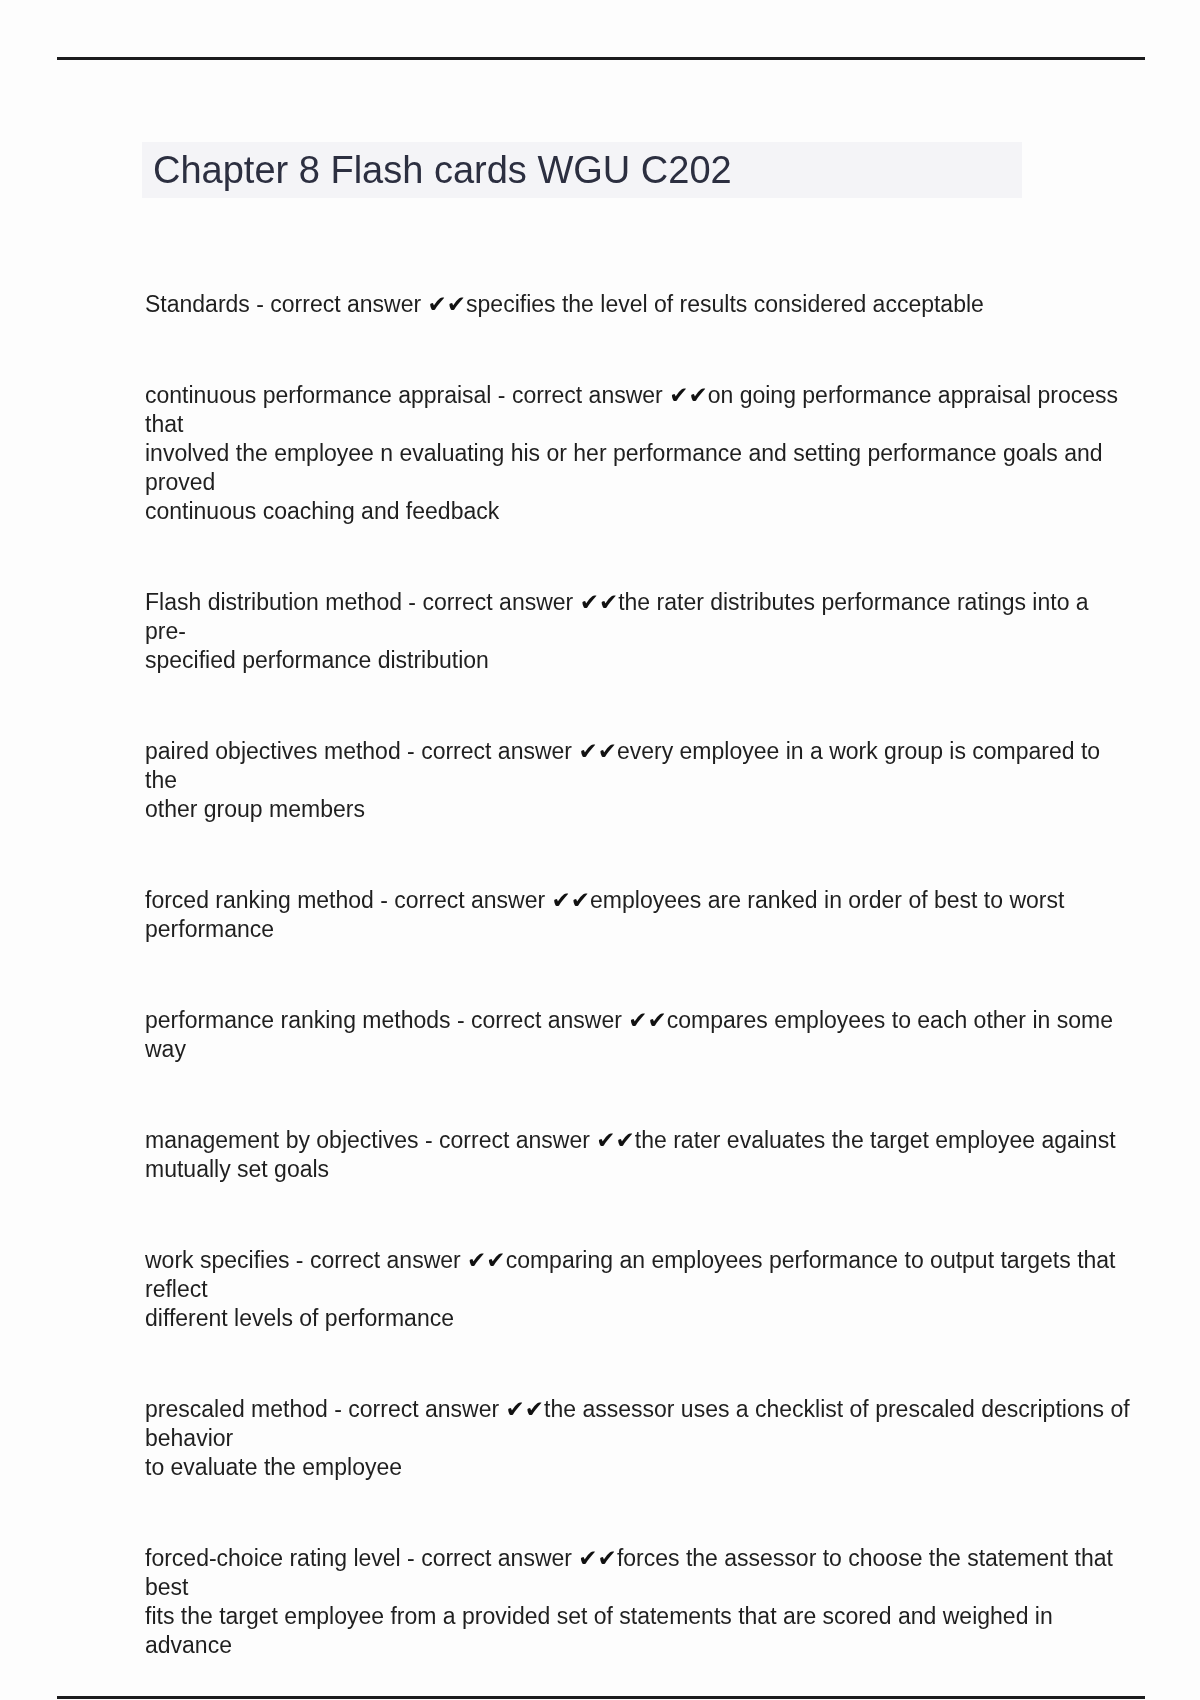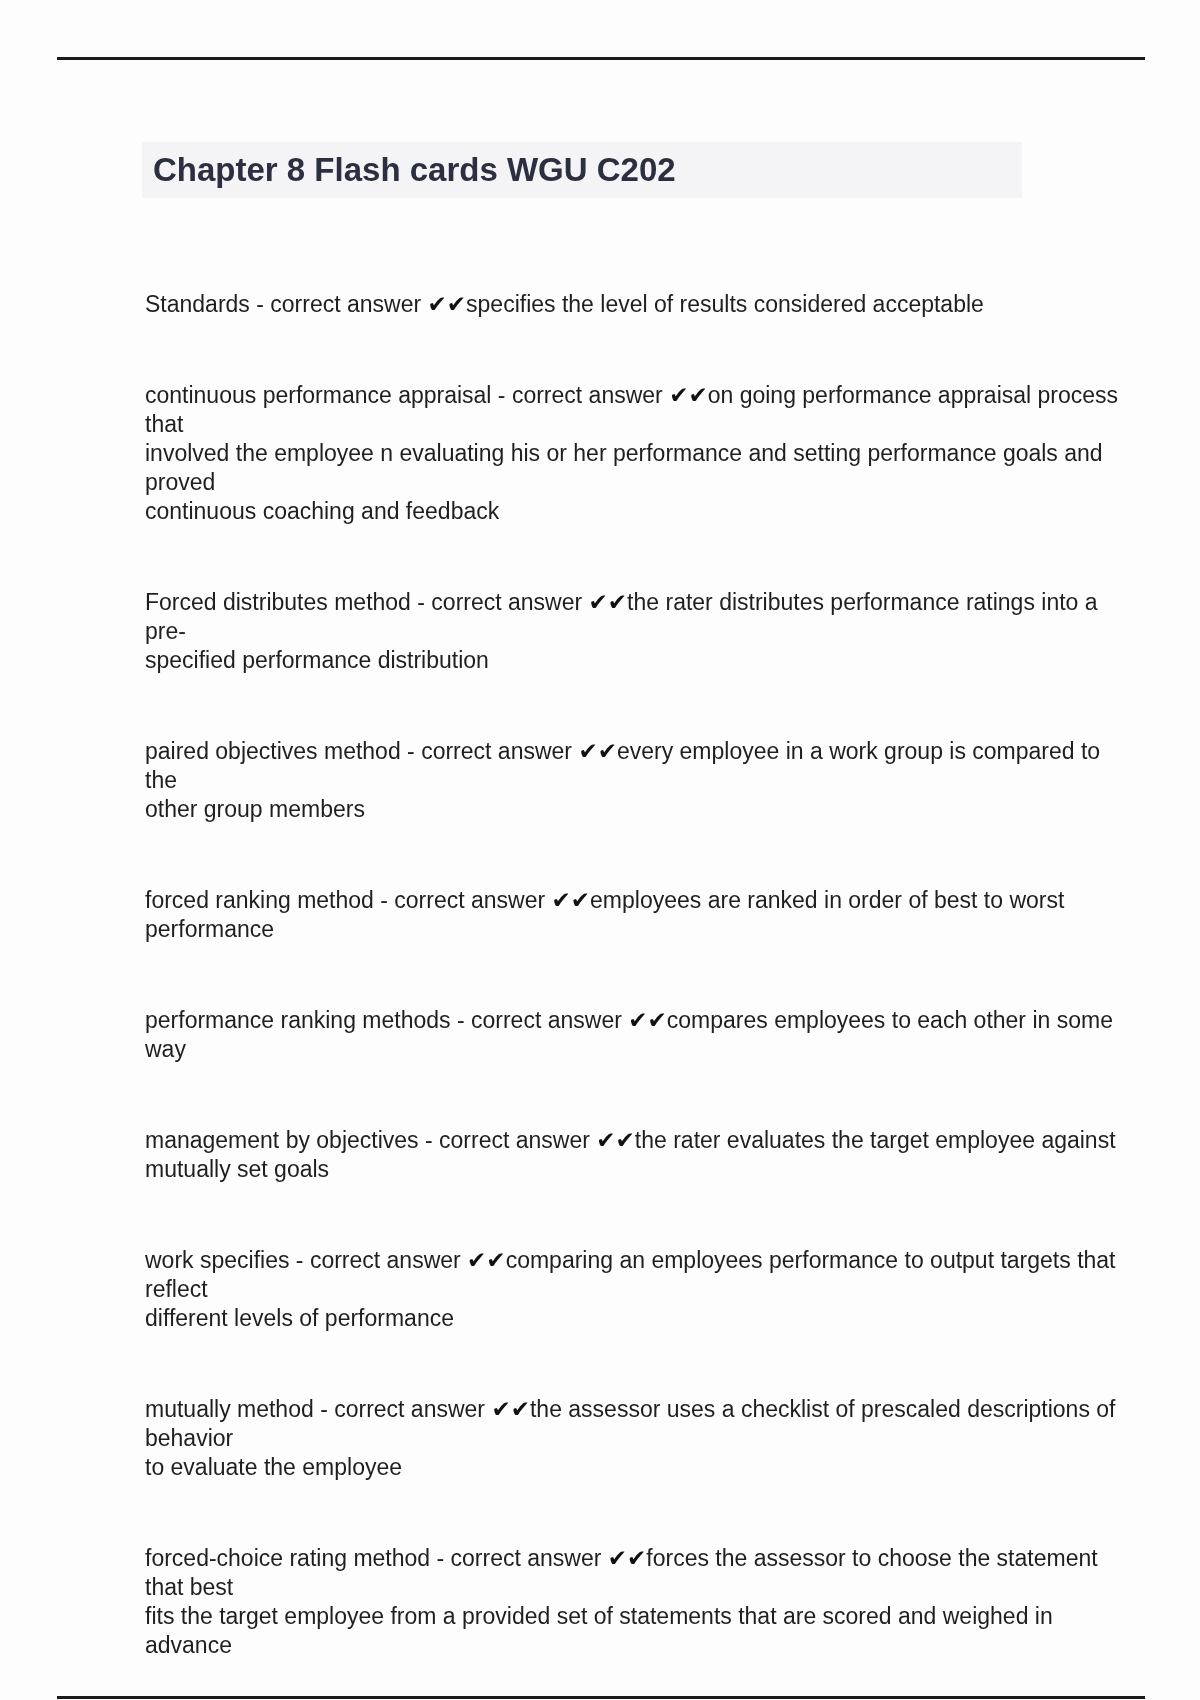--- a/index.html
+++ b/index.html
@@ -28,22 +28,22 @@
     position: absolute;
     left: 142px;
     top: 142px;
     width: 880px;
     height: 56px;
     margin: 0;
     box-sizing: border-box;
     padding-left: 11px;
     background: #f4f4f7;
     color: #2c2f40;
-    font-size: 33px;
-    font-weight: bold;
+    font-size: 38px;
+    font-weight: normal;
     line-height: 56px;
     letter-spacing: 0px;
     white-space: nowrap;
   }
   .content {
     position: absolute;
     left: 145px;
     top: 290px;
     width: 985px;
     color: #1f1f1f;
@@ -60,22 +60,22 @@
 </head>
 <body>
 
 <div class="page">
   <div class="rule rule-top"></div>
 
   <h1 class="title">Chapter 8 Flash cards WGU C202</h1>
 
   <main class="content"><p class="card"><span class="term">Standards</span><span class="sep"> - correct answer </span><span class="checks">✔✔</span><span class="definition">specifies the level of results considered acceptable</span></p><p class="card"><span class="term">continuous performance appraisal</span><span class="sep"> - correct answer </span><span class="checks">✔✔</span><span class="definition">on going performance appraisal process that
 involved the employee n evaluating his or her performance and setting performance goals and proved
-continuous coaching and feedback</span></p><p class="card"><span class="term">Forced distributes method</span><span class="sep"> - correct answer </span><span class="checks">✔✔</span><span class="definition">the rater distributes performance ratings into a pre-
+continuous coaching and feedback</span></p><p class="card"><span class="term">Flash distribution method</span><span class="sep"> - correct answer </span><span class="checks">✔✔</span><span class="definition">the rater distributes performance ratings into a pre-
 specified performance distribution</span></p><p class="card"><span class="term">paired objectives method</span><span class="sep"> - correct answer </span><span class="checks">✔✔</span><span class="definition">every employee in a work group is compared to the
 other group members</span></p><p class="card"><span class="term">forced ranking method</span><span class="sep"> - correct answer </span><span class="checks">✔✔</span><span class="definition">employees are ranked in order of best to worst performance</span></p><p class="card"><span class="term">performance ranking methods</span><span class="sep"> - correct answer </span><span class="checks">✔✔</span><span class="definition">compares employees to each other in some way</span></p><p class="card"><span class="term">management by objectives</span><span class="sep"> - correct answer </span><span class="checks">✔✔</span><span class="definition">the rater evaluates the target employee against
 mutually set goals</span></p><p class="card"><span class="term">work specifies</span><span class="sep"> - correct answer </span><span class="checks">✔✔</span><span class="definition">comparing an employees performance to output targets that reflect
-different levels of performance</span></p><p class="card"><span class="term">mutually method</span><span class="sep"> - correct answer </span><span class="checks">✔✔</span><span class="definition">the assessor uses a checklist of prescaled descriptions of behavior
-to evaluate the employee</span></p><p class="card"><span class="term">forced-choice rating method</span><span class="sep"> - correct answer </span><span class="checks">✔✔</span><span class="definition">forces the assessor to choose the statement that best
+different levels of performance</span></p><p class="card"><span class="term">prescaled method</span><span class="sep"> - correct answer </span><span class="checks">✔✔</span><span class="definition">the assessor uses a checklist of prescaled descriptions of behavior
+to evaluate the employee</span></p><p class="card"><span class="term">forced-choice rating level</span><span class="sep"> - correct answer </span><span class="checks">✔✔</span><span class="definition">forces the assessor to choose the statement that best
 fits the target employee from a provided set of statements that are scored and weighed in advance</span></p></main>
 
   <div class="rule rule-bottom"></div>
 </div>
 
 </body></html>

